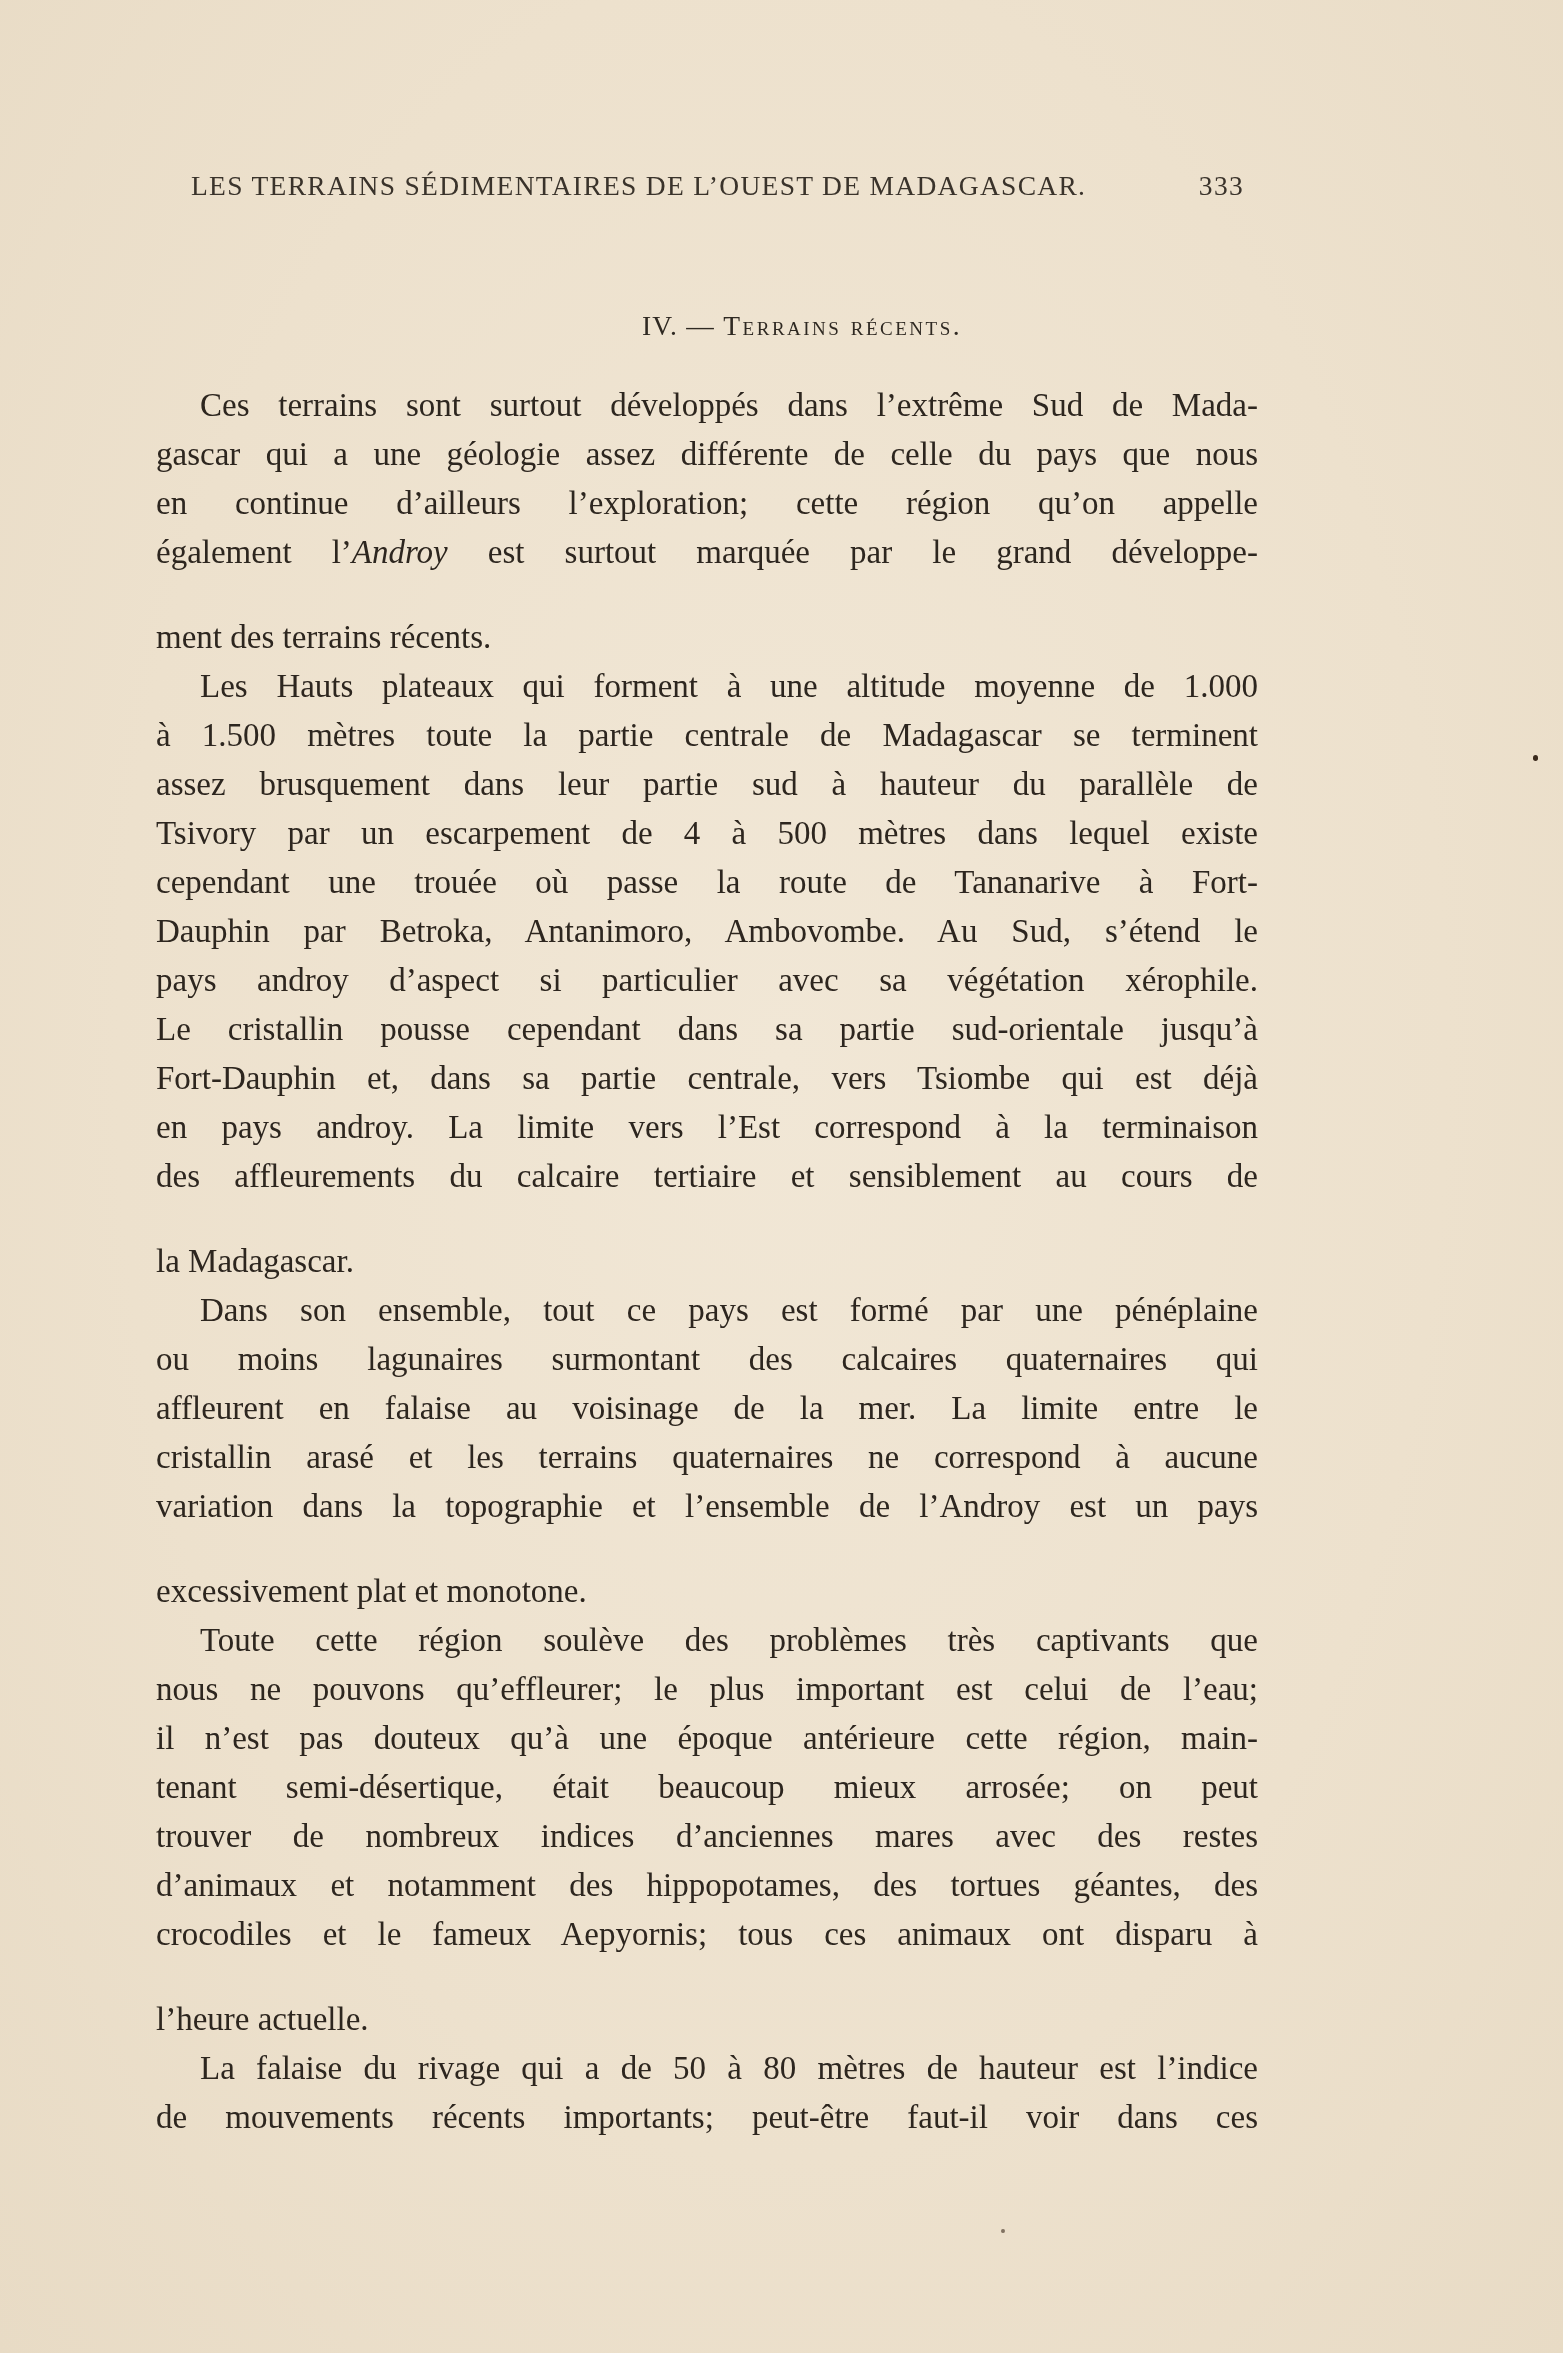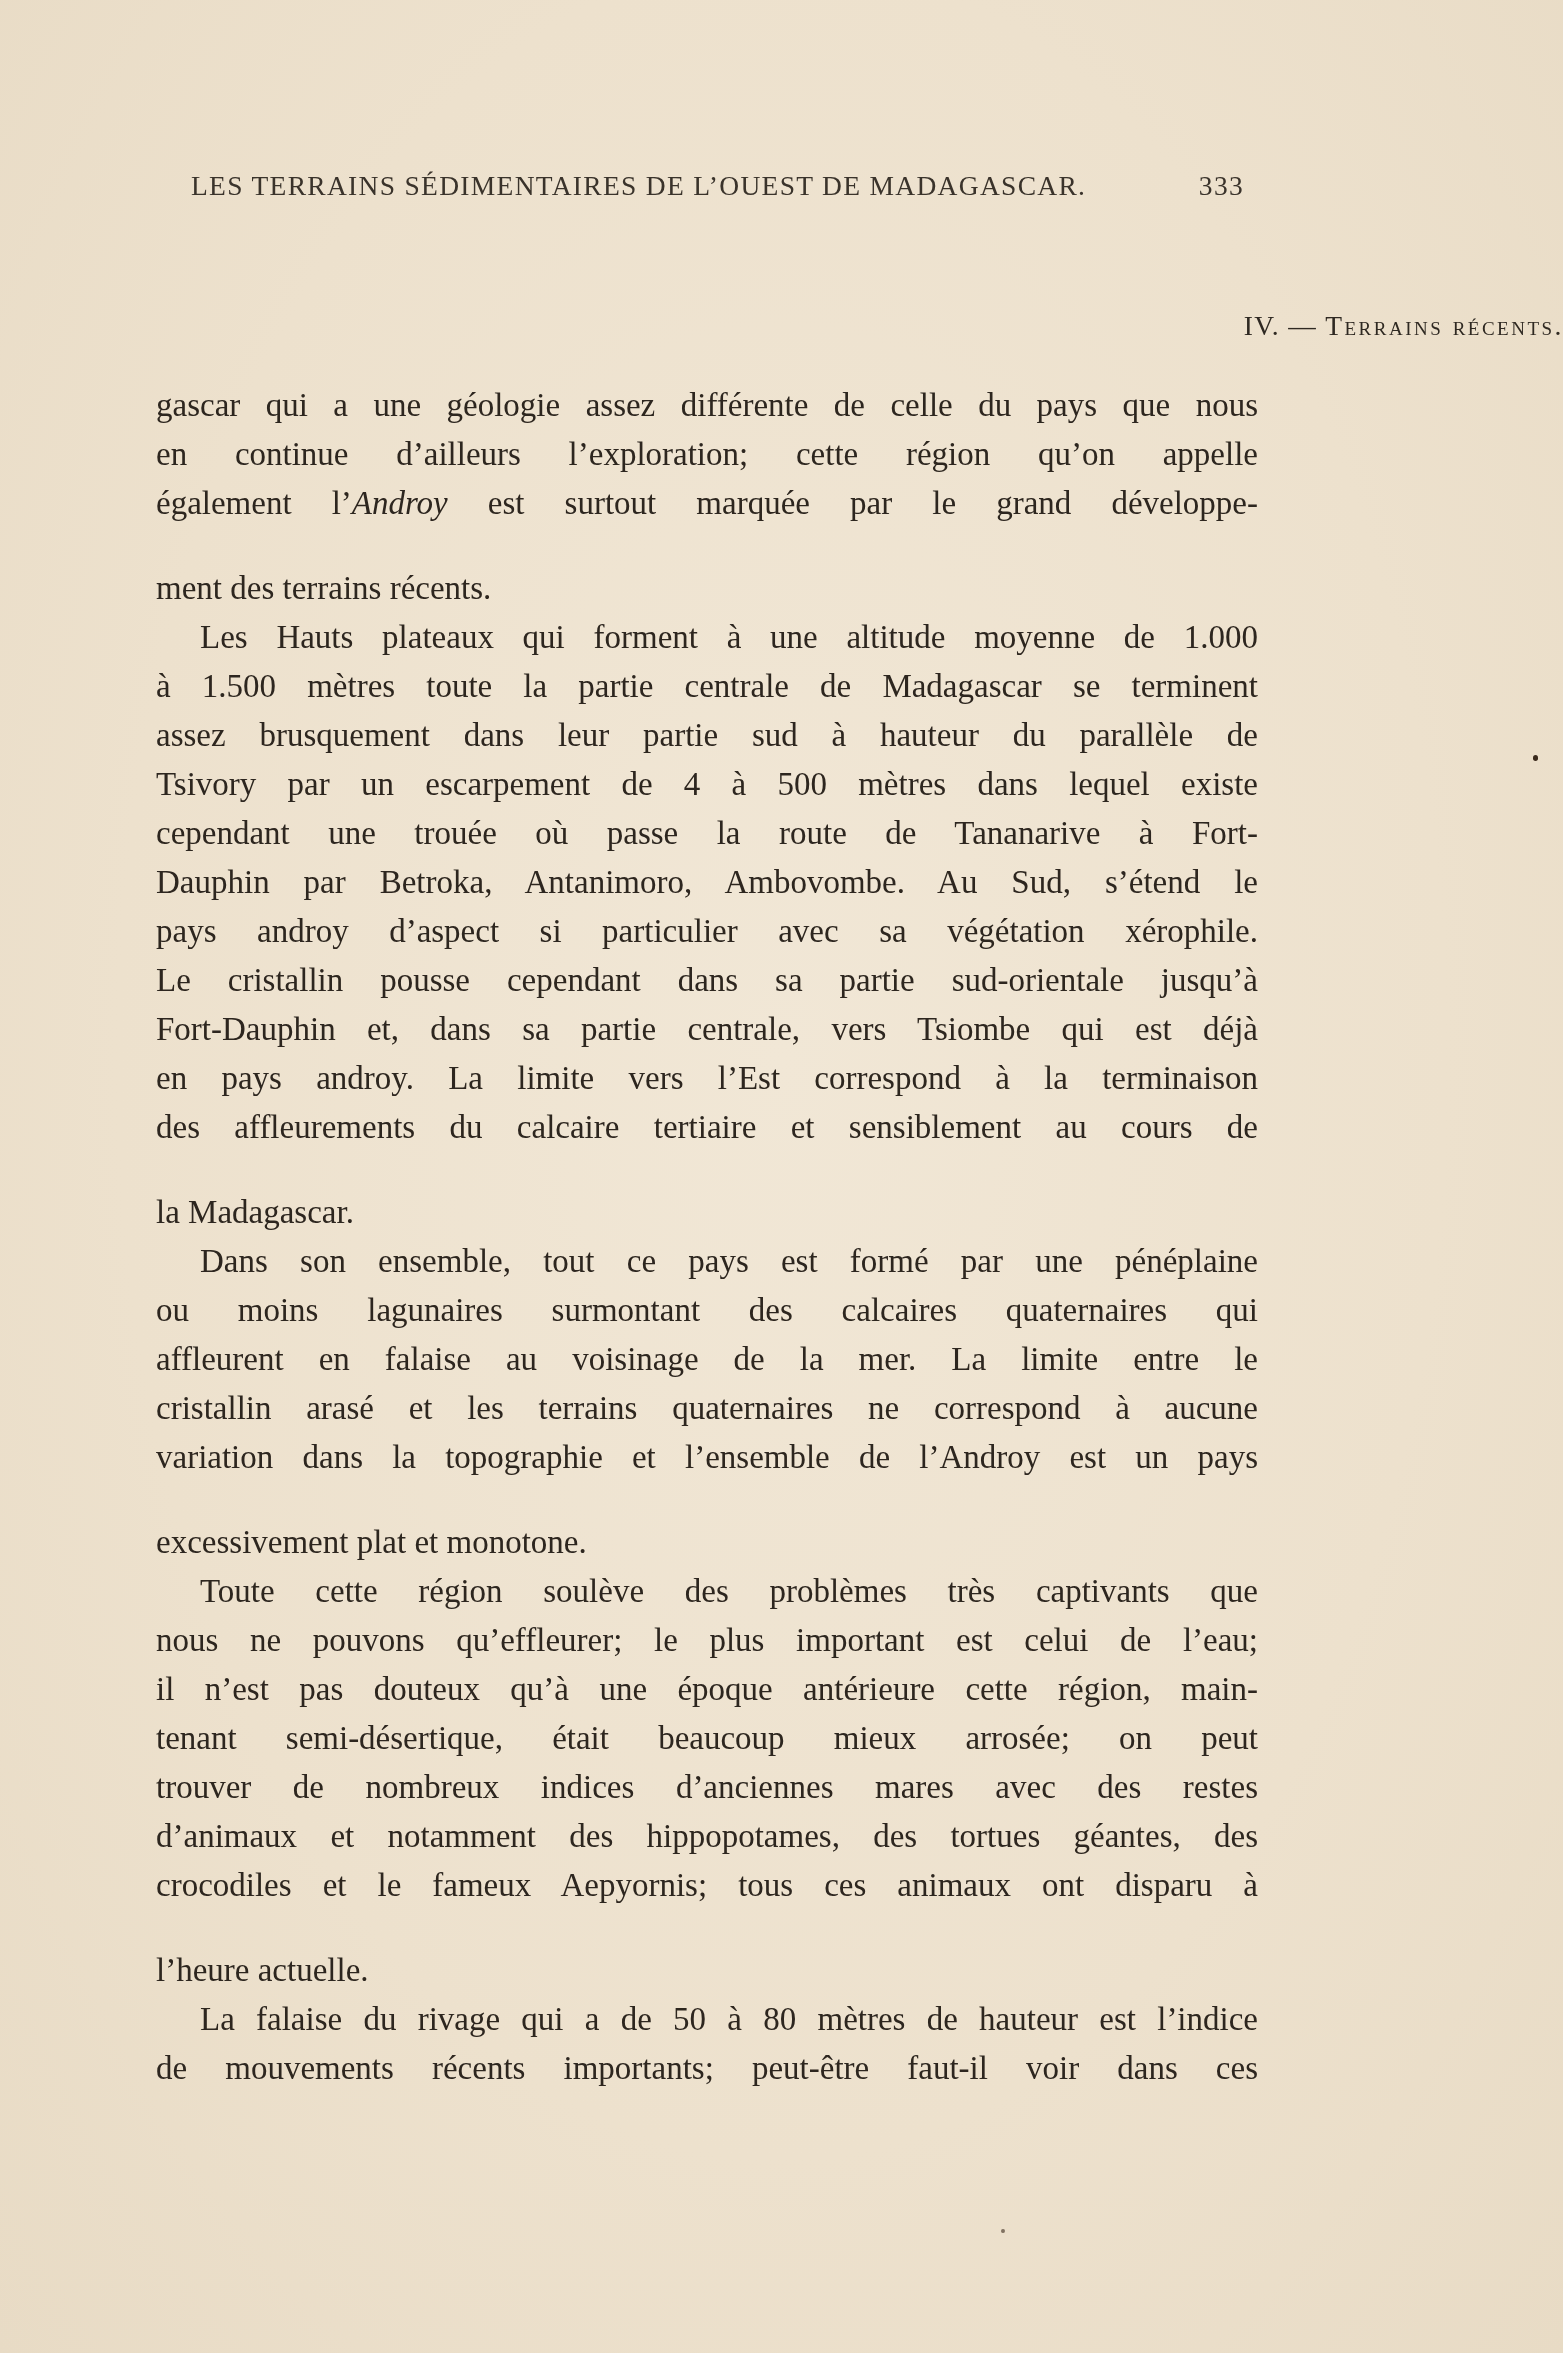--- a/index.html
+++ b/index.html
@@ -30,21 +30,21 @@
     white-space: nowrap;
     display: flex;
     justify-content: space-between;
     gap: 26px;
   }
   .running-head .title { font-variant: normal; }
   .section-heading {
     position: absolute;
     top: 310px;
     left: 0; width: 1564px;
-    text-align: right;
+    text-align: center;
     font-size: 27.5px;
     letter-spacing: 1.3px;
     color: #2f2922;
     padding-left: 40px;
     box-sizing: border-box;
   }
   .section-heading .sc { font-variant: small-caps; letter-spacing: 2.5px; }
   .body-text {
     position: absolute;
     top: 381px;
@@ -81,20 +81,21 @@
     <span class="num">333</span>
   </div>
 
   <div class="section-heading">
     <span>IV. —</span>
     <span class="sc">Terrains récents.</span>
   </div>
 
   <div class="body-text" id="body-text">
       <div>
+        <span class="line" style="padding-left: 44px;">Ces terrains sont surtout développés dans l’extrême Sud de Mada-</span>
         <span class="line">gascar qui a une géologie assez différente de celle du pays que nous</span>
         <span class="line">en continue d’ailleurs l’exploration; cette région qu’on appelle</span>
         <span class="line">également l’<em>Androy</em> est surtout marquée par le grand développe-</span>
         <span class="line last">ment des terrains récents.</span>
       </div>
       <div>
         <span class="line" style="padding-left: 44px;">Les Hauts plateaux qui forment à une altitude moyenne de 1.000</span>
         <span class="line">à 1.500 mètres toute la partie centrale de Madagascar se terminent</span>
         <span class="line">assez brusquement dans leur partie sud à hauteur du parallèle de</span>
         <span class="line">Tsivory par un escarpement de 4 à 500 mètres dans lequel existe</span>

